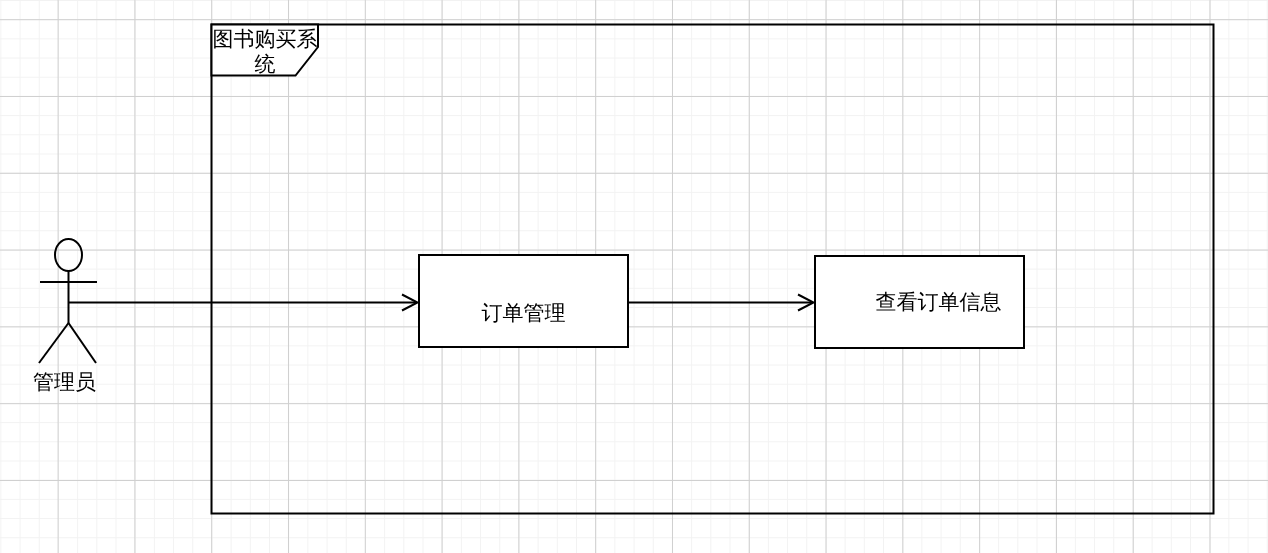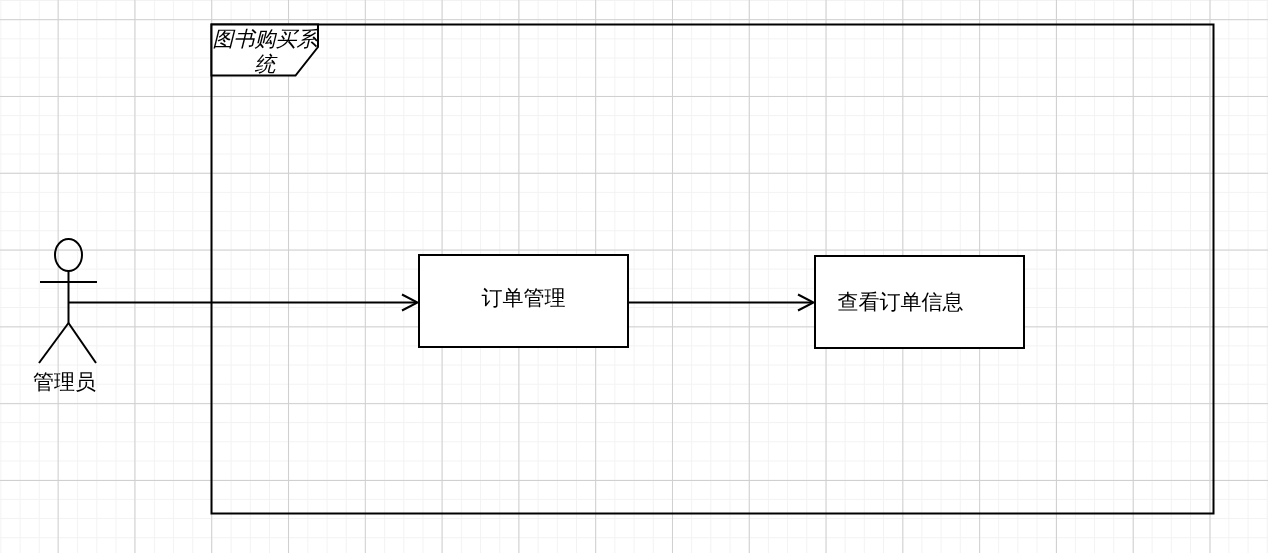--- a/index.html
+++ b/index.html
@@ -51,44 +51,43 @@
     text-align: center;
     white-space: normal;
     user-select: none;
   }
 
   .label.system-title {
     left: 212px;
     top: 26px;
     width: 106px;
     line-height: 25px;
-    font-style: italic;
   }
 
   .label.actor-name {
     left: 14px;
     top: 369px;
     width: 101px;
   }
 
   .label.usecase {
     display: flex;
     align-items: center;
     justify-content: center;
   }
 
   .label.uc1 {
     left: 419px;
-    top: 238px;
+    top: 253px;
     width: 209px;
     height: 119px;
   }
 
   .label.uc2 {
-    left: 796px;
+    left: 834px;
     top: 256px;
     width: 209px;
     height: 92px;
   }
 </style>
 </head>
 <body>
 
 <div class="canvas">
 

